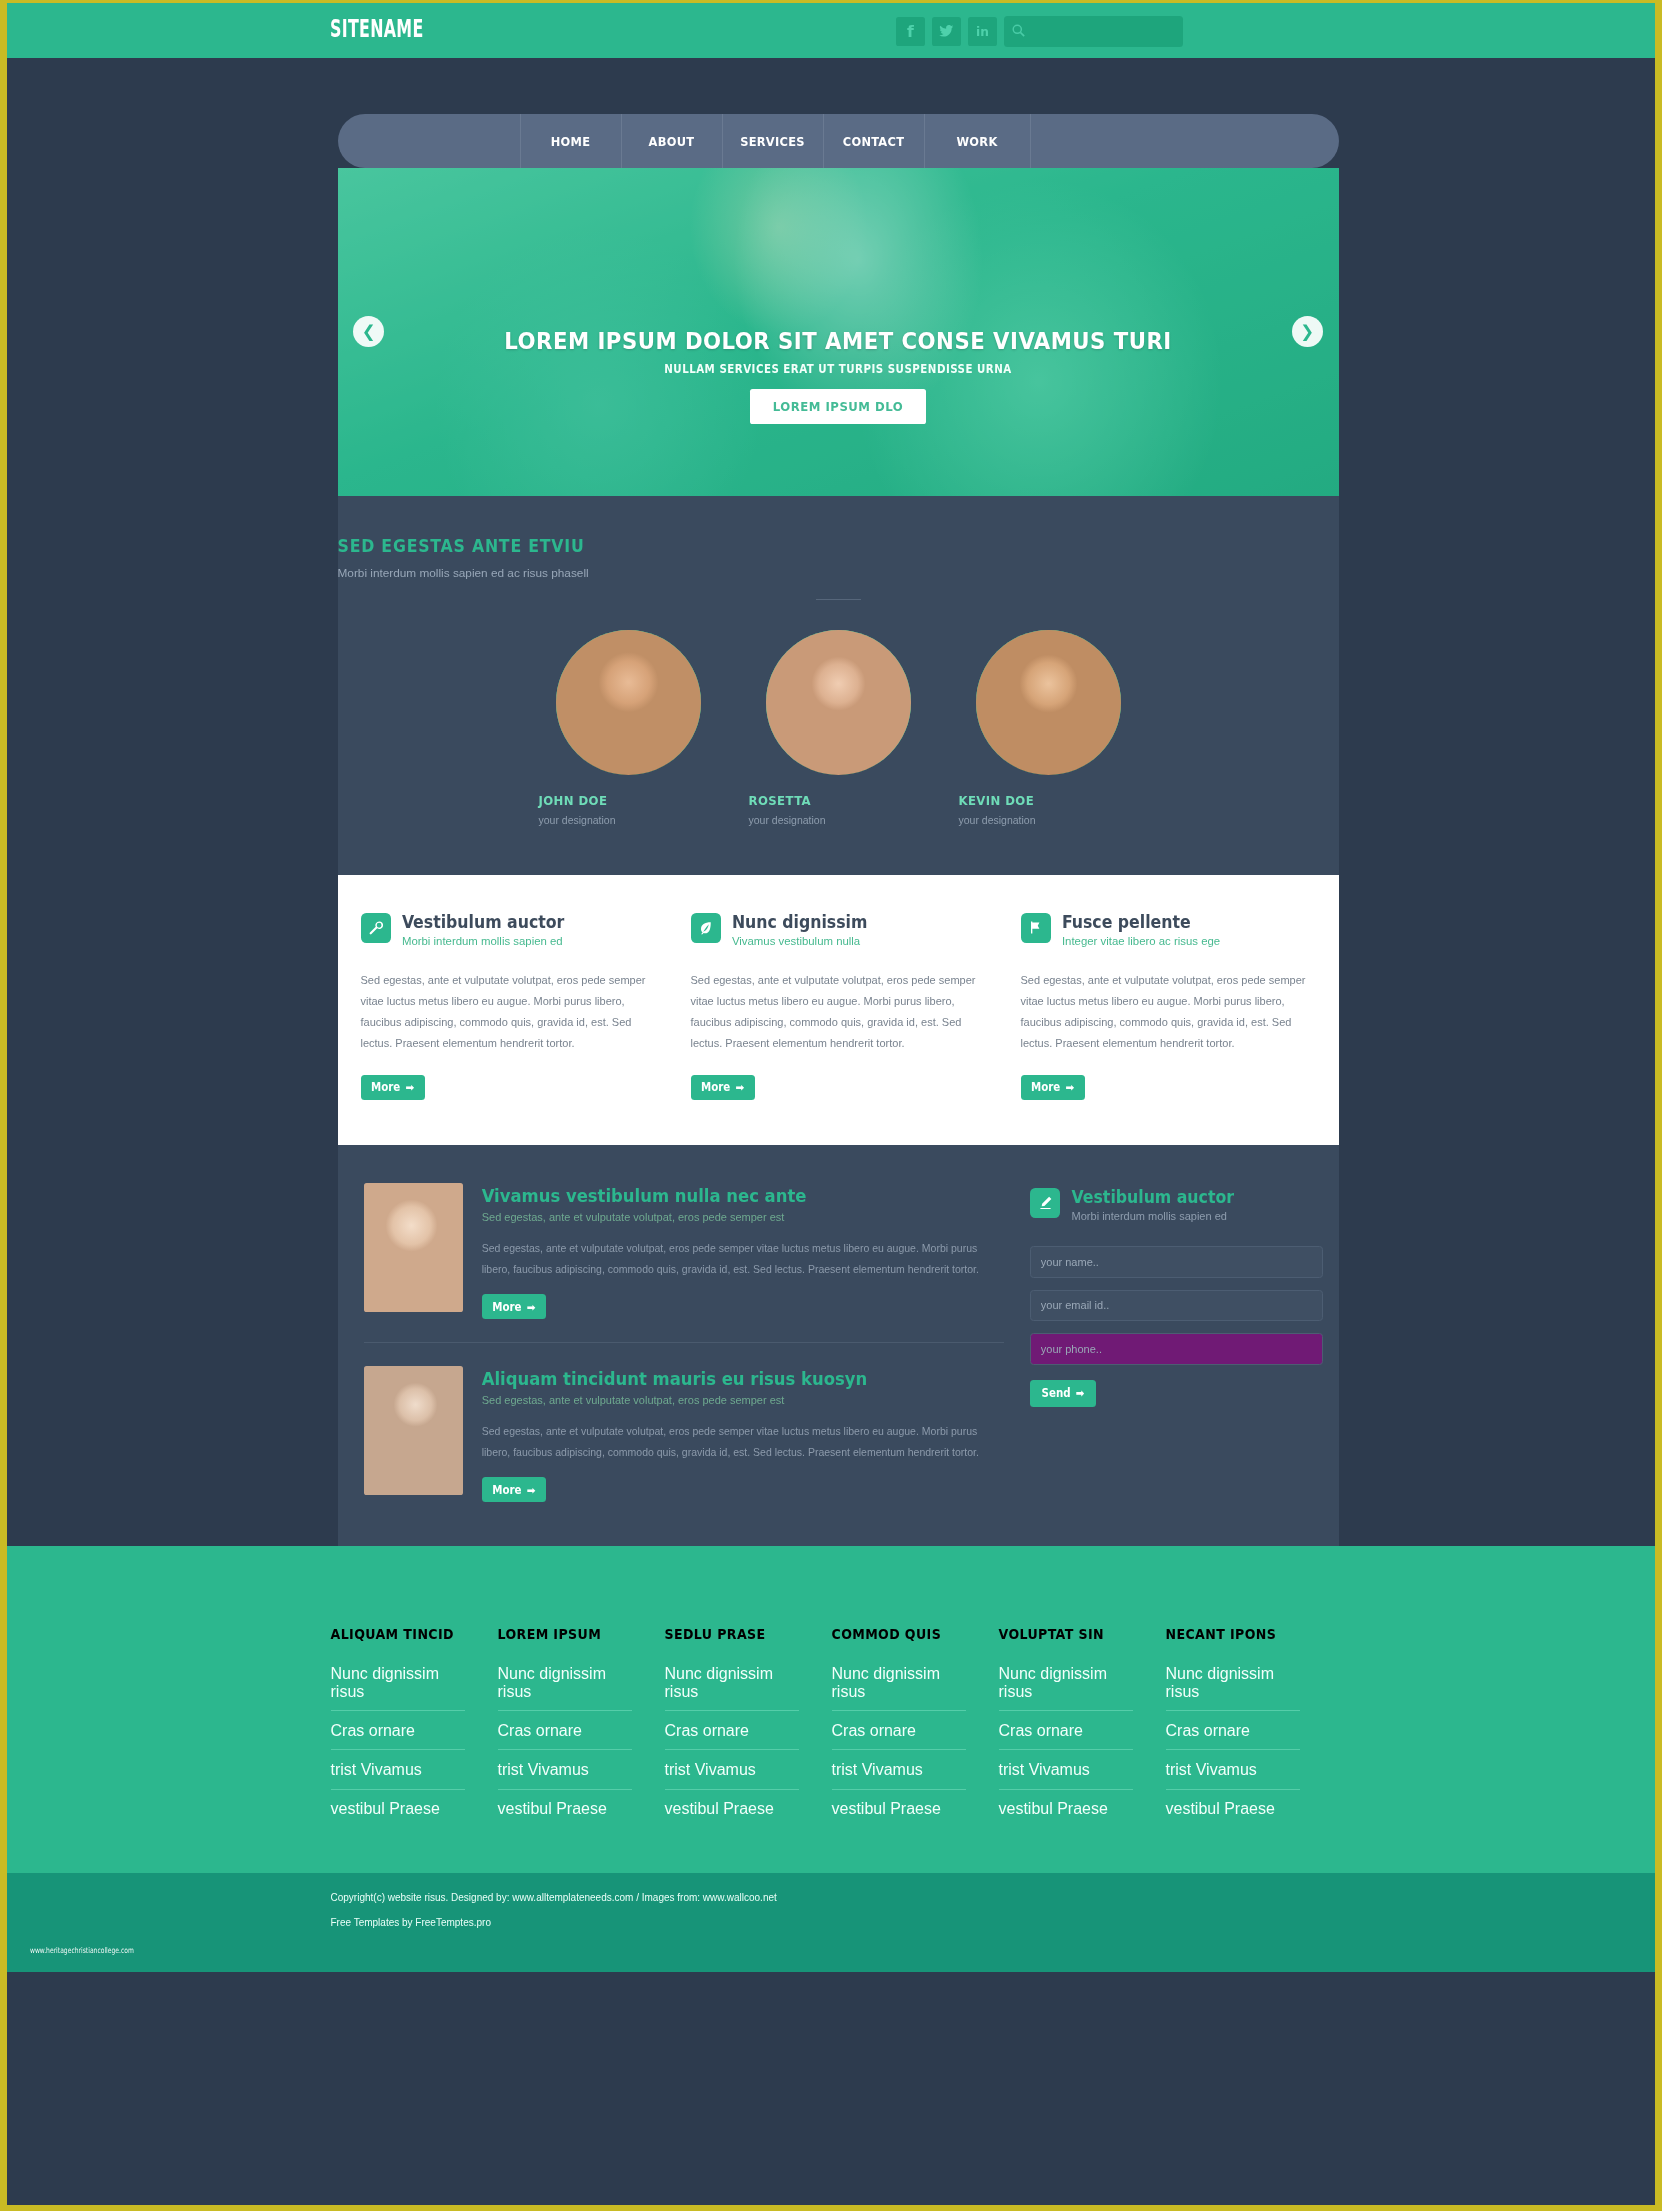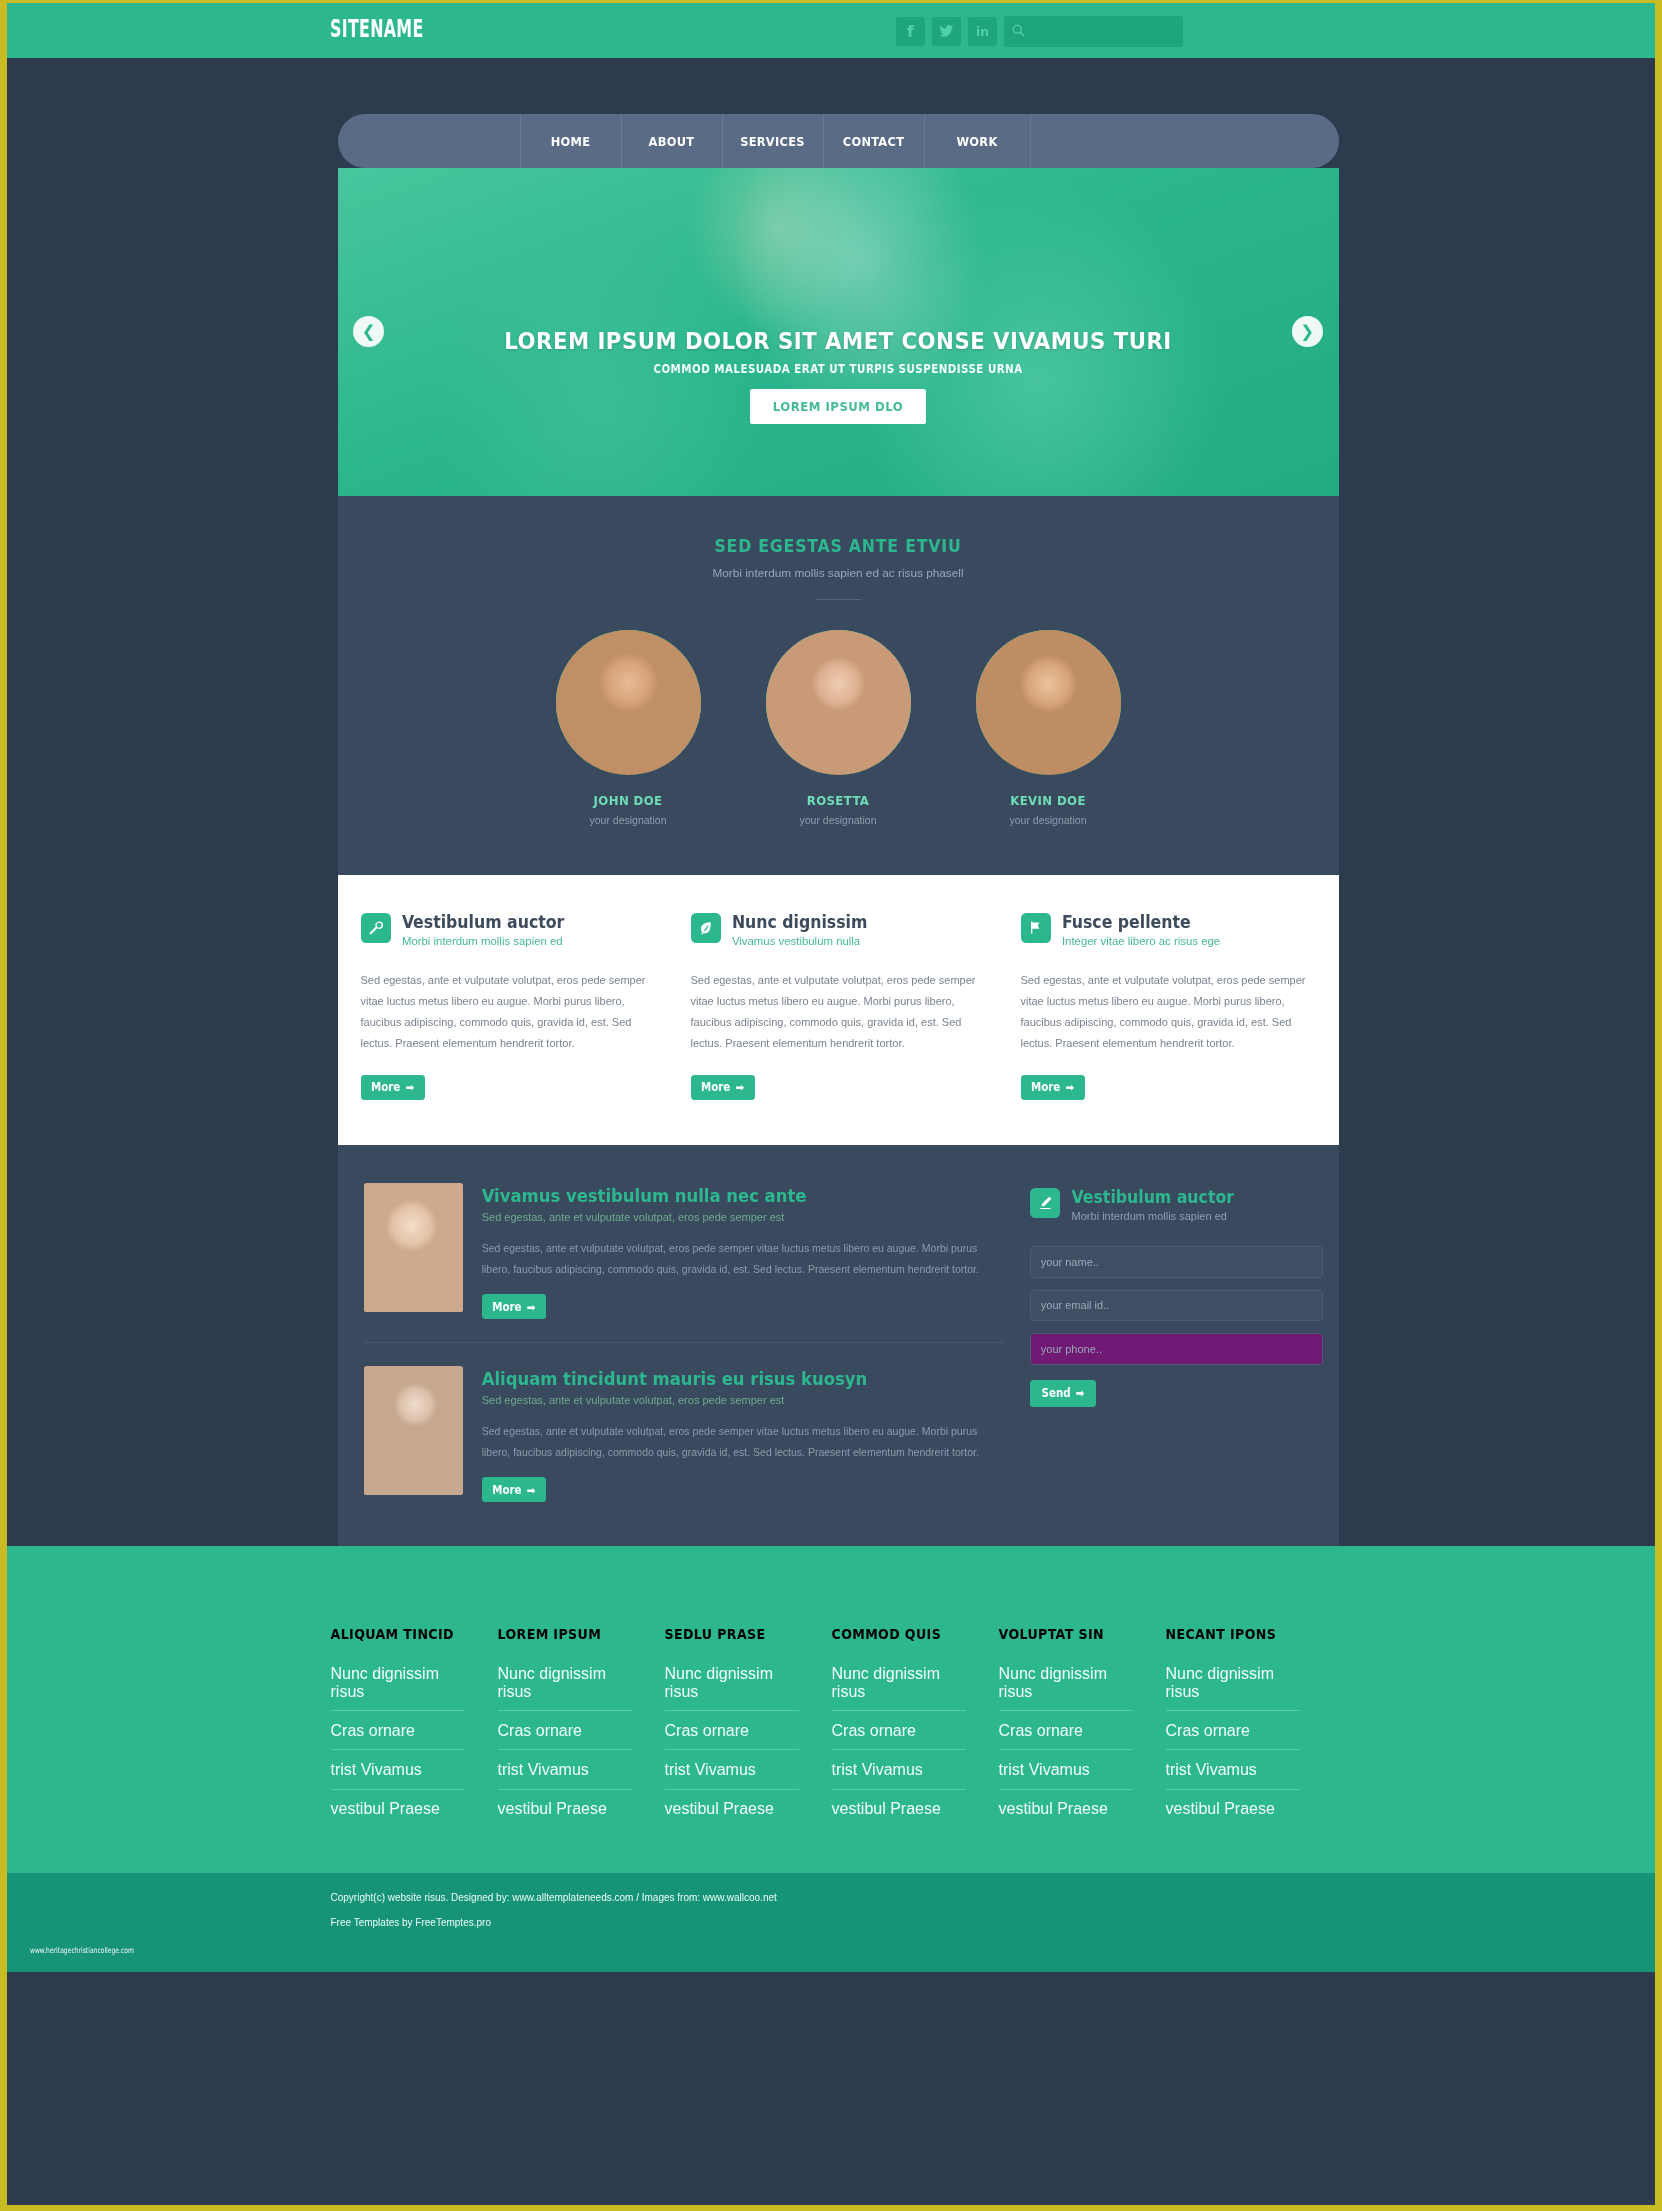--- a/index.html
+++ b/index.html
@@ -148,21 +148,20 @@
     color: #2cb78e; font-size: 16.6px; font-weight: bold; cursor: pointer;
     font-family: "DejaVu Sans", sans-serif;
   }
   .arrow.left { left: 15.7px; }
   .arrow.right { right: 15.7px; }
 
   
   .team {
     background: #3a4a5e;
     padding: 40px 0 49px 0;
-    text-align: center;
   }
   .team-title {
     color: #2cb78e; font-size: 17.5px; font-weight: bold;
     letter-spacing: 0.8px; text-transform: uppercase;
     font-family: "Liberation Sans Narrow","DejaVu Sans Condensed","Liberation Sans",sans-serif;
   }
   .team-sub { color: #98a7b8; font-size: 11.8px; margin-top: 9.6px; }
   .team-div { width: 45px; height: 1.7px; background: #56667a; margin: 19px auto 0 auto; }
   .team-row {
     display: flex; justify-content: center; gap: 31px; margin-top: 30px;
@@ -374,21 +373,21 @@
       <div class="nav-item wide">WORK</div>
     </div>
 
     <div class="hero">
       <div class="hero-img"></div>
       <div class="hero-tint"></div>
       <div class="arrow left">❮</div>
       <div class="arrow right">❯</div>
       <div class="hero-content">
         <div class="hero-h2">LOREM IPSUM DOLOR SIT AMET CONSE VIVAMUS TURI</div>
-        <div class="hero-h3">COMMOD MALESUADA ERAT UT TURPIS SUSPENDISSE URNA</div>
+        <div class="hero-h3">NULLAM SERVICES ERAT UT TURPIS SUSPENDISSE URNA</div>
         <div class="hero-btn">LOREM IPSUM DLO</div>
       </div>
     </div>
 
     <div class="team">
       <div class="team-title">SED EGESTAS ANTE ETVIU</div>
       <div class="team-sub">Morbi interdum mollis sapien ed ac risus phasell</div>
       <div class="team-div"></div>
       <div class="team-row">
         <div class="member m1">

